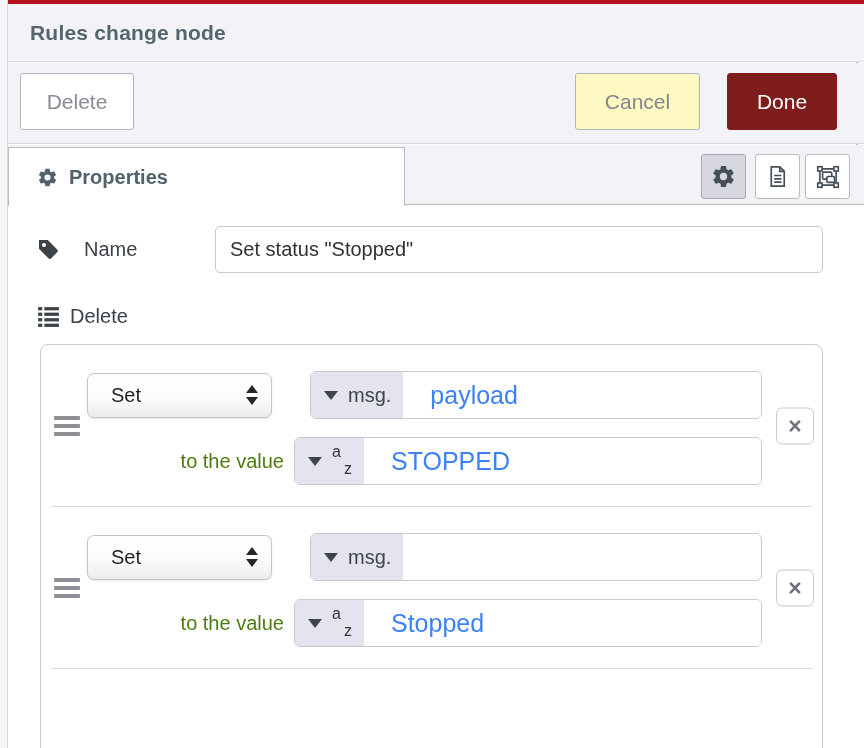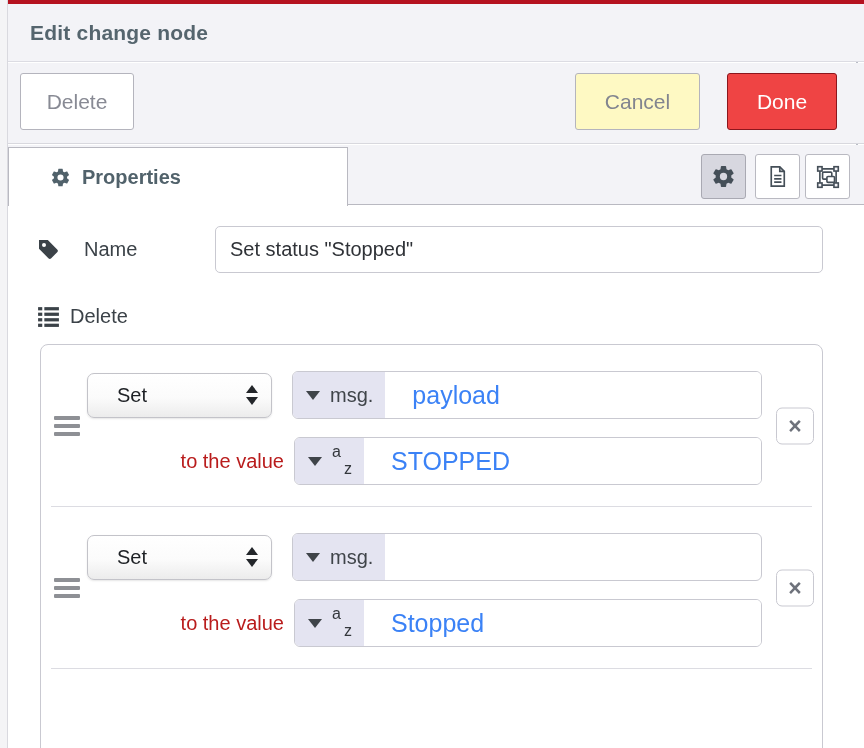--- a/index.html
+++ b/index.html
@@ -24,28 +24,28 @@
                 display:flex; align-items:center; padding:0 22px; }
   .dlg-title { font-size:21px; font-weight:bold; color:#55656e; letter-spacing:.2px; }
 
   
   .btn-row { position:absolute; left:0; top:63px; width:856px; height:81px;
              background:#f3f3f7; border-bottom:1px solid #d8d8de; }
   .btn { position:absolute; top:10px; height:57px; display:flex; align-items:center;
          justify-content:center; font-size:21px; border-radius:3px; cursor:pointer; }
   .btn-delete { left:12px; width:114px; background:#fff; border:1px solid #b4b4bd; color:#888a94; }
   .btn-cancel { left:567px; width:125px; background:#fef9c3; border:1px solid #b4b4bd; color:#82858f; }
-  .btn-done   { left:719px; width:110px; background:#ef4444; border:1px solid #8c161d; color:#fff; }
+  .btn-done   { left:719px; width:110px; background:#7f1d1d; border:1px solid #8c161d; color:#fff; }
 
   
   .tab-row { position:absolute; left:0; top:145px; width:856px; height:60px;
              background:#f3f3f7; border-bottom:1px solid #b9b9c1; }
-  .tab-properties { position:absolute; left:0; top:2px; width:340px; height:59px;
+  .tab-properties { position:absolute; left:0; top:2px; width:397px; height:59px;
                     background:#fff; border:1px solid #b9b9c1; border-bottom:none;
-                    display:flex; align-items:center; gap:11px; padding-left:41px; z-index:2; }
+                    display:flex; align-items:center; gap:11px; padding-left:28px; z-index:2; }
   .tab-properties .tab-label { font-size:20px; font-weight:bold; color:#51626b; }
   .icon-btn { position:absolute; top:9px; width:45px; height:45px; border-radius:3px;
               background:#fff; border:1px solid #b9b9c1; display:flex;
               align-items:center; justify-content:center; color:#454f58; cursor:pointer; }
   .icon-btn.selected { background:#d7d7df; border-color:#a9a9b2; }
   .icon-btn-gear { right:118px; }
   .icon-btn-doc  { right:64px; }
   .icon-btn-app  { right:14px; }
 
   
@@ -65,24 +65,24 @@
 
   .rule { position:relative; padding:26px 60px 21px 46px; }
   .rule-row { display:flex; align-items:center; }
   .rule-row + .rule-row { margin-top:18px; }
 
   .drag-handle { position:absolute; left:13px; top:50%; transform:translateY(-50%);
                  display:flex; flex-direction:column; gap:4px; cursor:grab; }
   .drag-handle i { display:block; width:26px; height:4px; background:#8e9095; border-radius:1px; }
 
   .action-select { position:relative; width:185px; min-width:185px; height:45px;
-                   margin-right:20px; border:1px solid #c3c3c9; border-radius:7px;
+                   margin-right:38px; border:1px solid #c3c3c9; border-radius:7px;
                    background:linear-gradient(180deg,#ffffff 0%,#fbfbfb 55%,#ececec 100%);
                    box-shadow:0 1px 2px rgba(0,0,0,.10);
-                   display:flex; align-items:center; padding:0 29px;
+                   display:flex; align-items:center; padding:0 23px;
                    font-size:20px; color:#1e2125; cursor:pointer; }
   .select-arrows { position:absolute; right:13px; top:50%; transform:translateY(-50%);
                    display:flex; flex-direction:column; gap:4px; }
   .select-arrows .up { width:0; height:0; border-left:6px solid transparent;
                        border-right:6px solid transparent; border-bottom:8px solid #23262a; }
   .select-arrows .down { width:0; height:0; border-left:6px solid transparent;
                          border-right:6px solid transparent; border-top:8px solid #23262a; }
 
   .typed-input { flex:1; display:flex; align-items:stretch; height:48px;
                  border:1px solid #c9c9d1; border-radius:6px; background:#fff; overflow:hidden;gap:15px; }
@@ -92,21 +92,21 @@
                 border-right:7px solid transparent; border-top:9px solid #3f4449; }
   .ti-prefix-label { font-size:20px; color:#3f4449; }
   .ti-value { flex:1; min-width:0; border:none; outline:none; padding:0 12px;
               font-size:25px; color:#3b82f6; font-family:"Liberation Sans", sans-serif; background:#fff; }
 
   .az-icon { position:relative; width:20px; height:34px; color:#33373c; }
   .az-icon .a { position:absolute; left:0; top:0; font-size:16px; line-height:16px; }
   .az-icon .z { position:absolute; right:0; bottom:1px; font-size:16px; line-height:16px; }
 
   .to-label { width:207px; min-width:207px; padding-right:10px; text-align:right;
-              font-size:20px; color:#b91c1c; }
+              font-size:20px; color:#4d7c0f; }
 
   .remove-btn { position:absolute; right:8px; top:50%; transform:translateY(-50%);
                 width:38px; height:37px; border:1px solid #c9c9d1; border-radius:6px;
                 background:#fff; display:flex; align-items:center; justify-content:center;
                 font-size:23px; font-weight:bold; color:#6e727b; cursor:pointer; line-height:1; }
 
   .rule-divider { border-top:1px solid #dcdce2; margin:0 10px; }
 
   svg { display:block; }
 </style>
@@ -114,21 +114,21 @@
 <body>
 
 <div class="stage">
   <div class="workspace-edge"></div>
 
   <div class="dialog">
     <div class="accent-bar"></div>
     <div class="dlg-right-line"></div>
 
     <div class="dlg-header">
-      <div class="dlg-title">Edit change node</div>
+      <div class="dlg-title">Rules change node</div>
     </div>
 
     <div class="btn-row">
       <div class="btn btn-delete">Delete</div>
       <div class="btn btn-cancel">Cancel</div>
       <div class="btn btn-done">Done</div>
     </div>
 
     <div class="tab-row">
       <div class="tab-properties">

